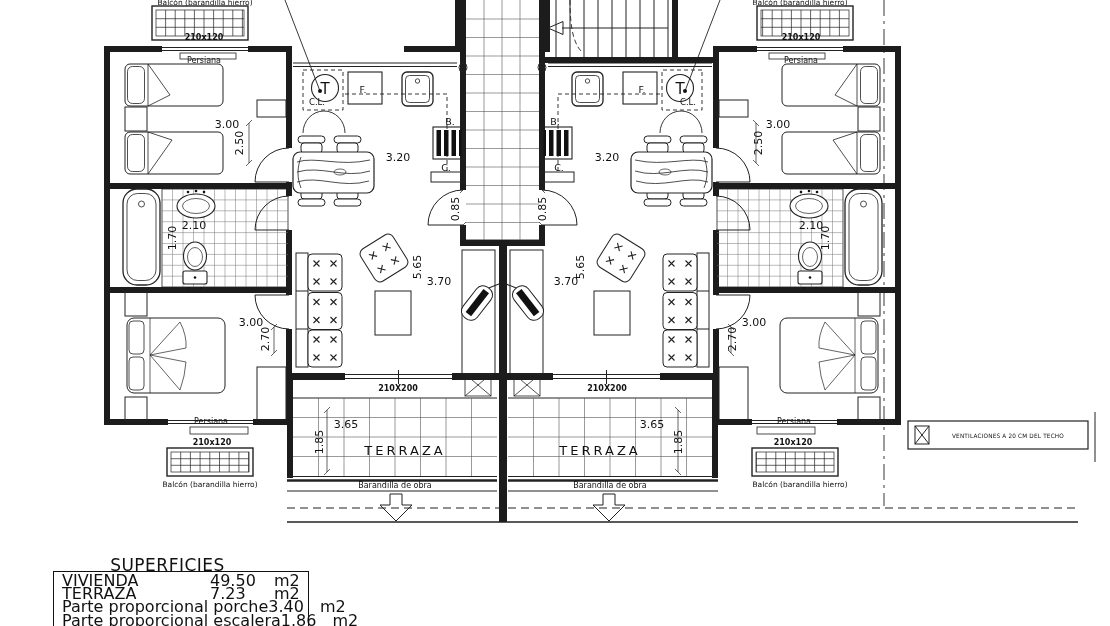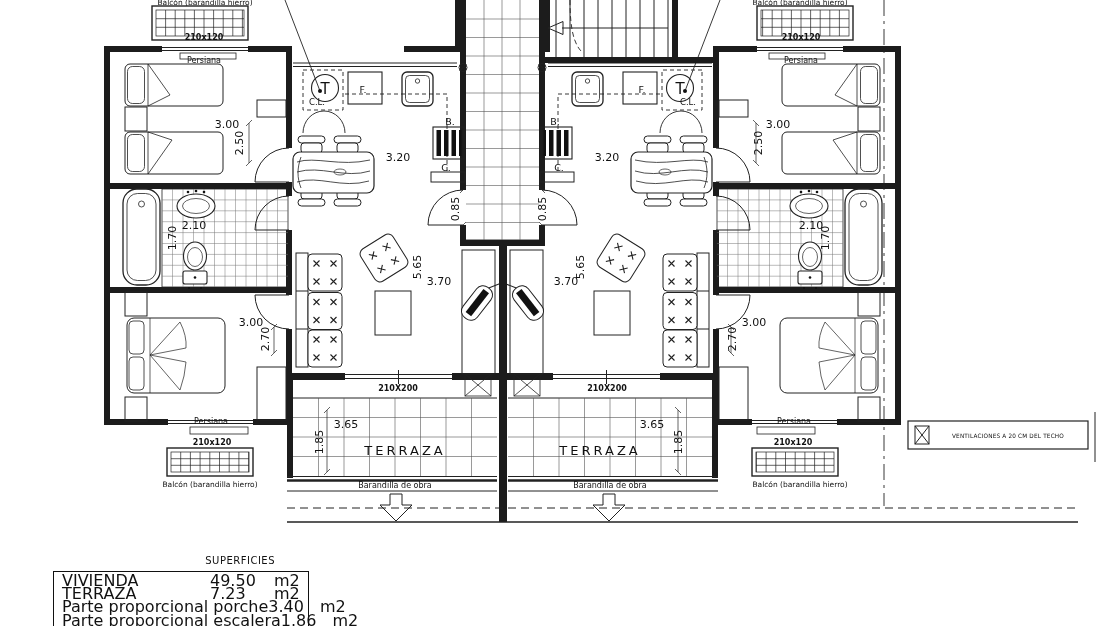--- a/index.html
+++ b/index.html
@@ -8,22 +8,22 @@
   svg{position:absolute;left:0;top:0;}
   svg text{font-family:"DejaVu Sans","Liberation Sans",sans-serif;fill:#111;}
   .dim{font-size:11px;}
   .lbl-s{font-size:8px;}
   .lbl-xs{font-size:7.5px;}
   .win{font-size:8px;font-weight:bold;}
   .room{font-size:13px;letter-spacing:3px;}
   .appl{font-size:9.5px;}
   .legend-t{font-size:6px;letter-spacing:.2px;}
   .sup{position:absolute;left:50px;top:555px;width:270px;}
-  .sup-title{position:absolute;left:10px;top:0;width:215px;text-align:right;
-             font-size:10px;letter-spacing:.5px;}
+  .sup-title{position:absolute;left:10px;top:0;width:215px;text-align:center;
+             font-size:17px;letter-spacing:.5px;}
   .sup-box{position:absolute;left:3px;top:16px;width:256px;height:70px;
            border:1.5px solid #111;padding:2px 8px 0 8px;box-sizing:border-box;}
   .sup-row{display:flex;font-size:16px;line-height:13.2px;white-space:nowrap;}
   .sup-label{flex:1;}
   .sup-val{width:48px;text-align:left;}
   .sup-unit{width:26px;padding-left:16px;}
 </style>
 </head>
 <body>
 

